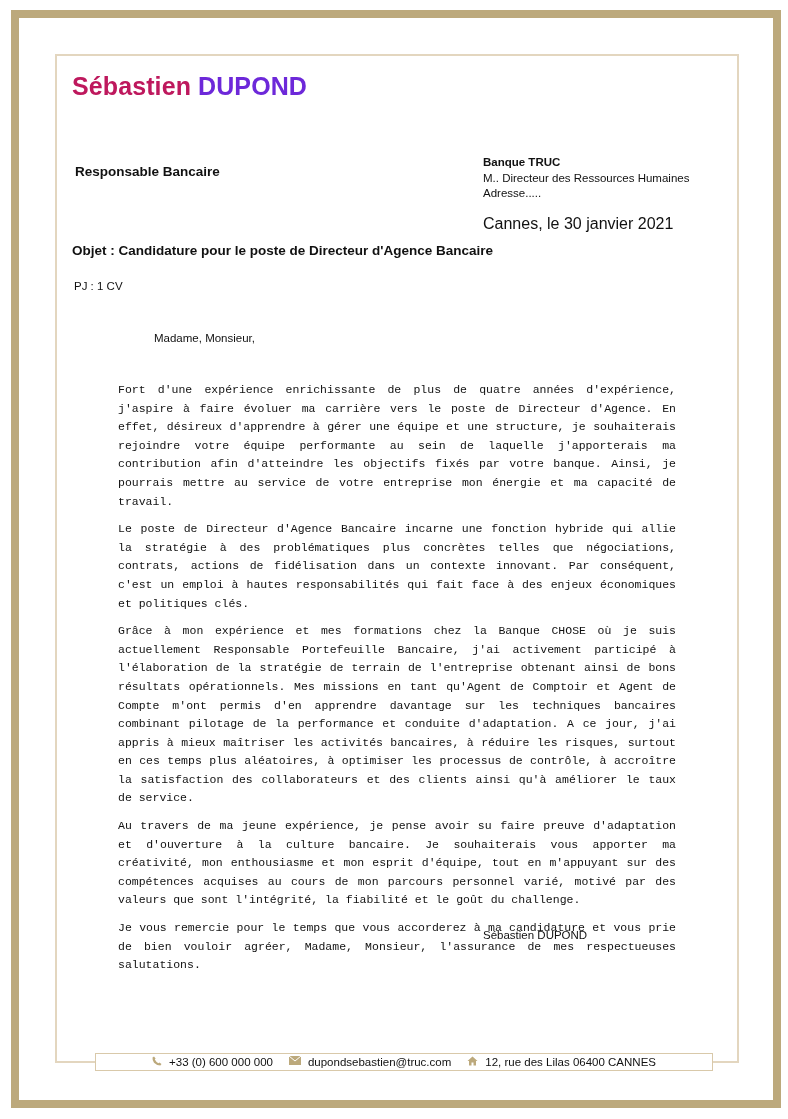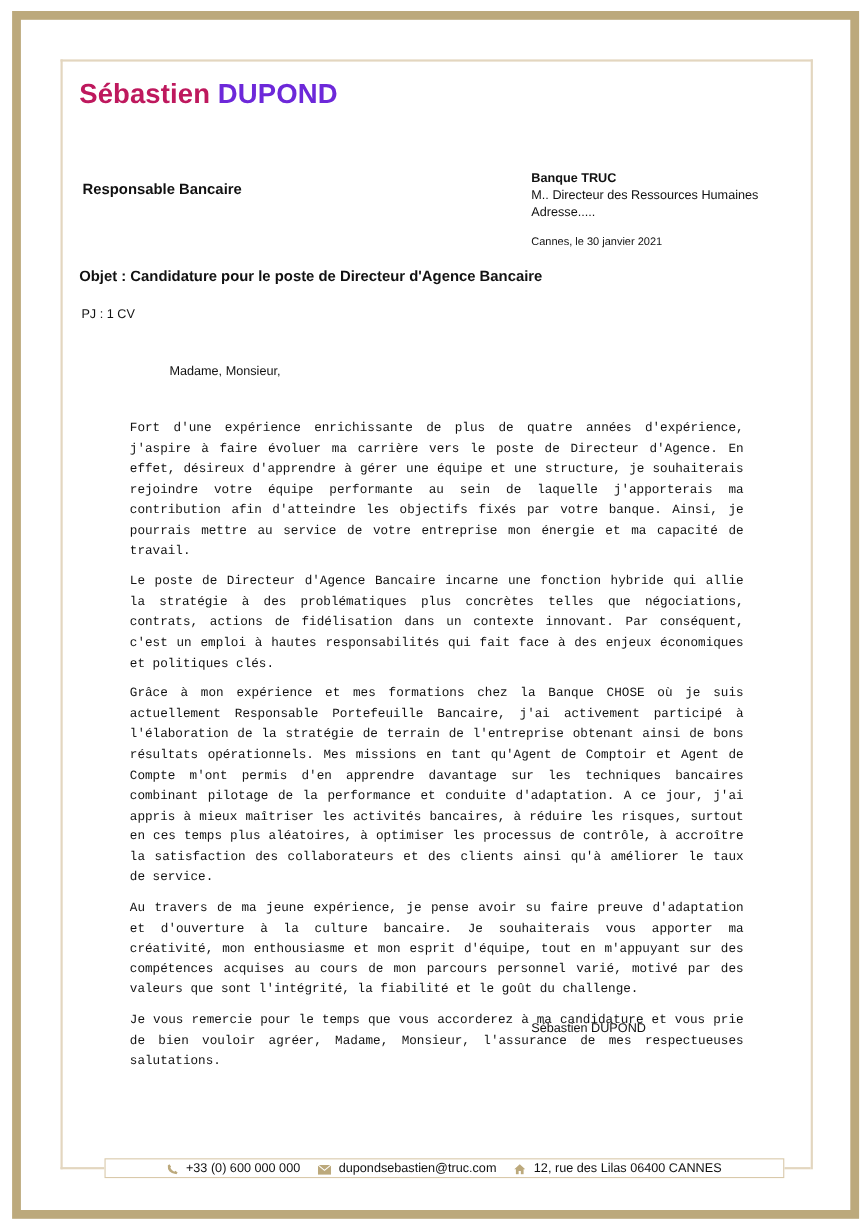--- a/index.html
+++ b/index.html
@@ -28,21 +28,21 @@
   .name .first { color: #be185d; }
   .name .last { color: #6d28d9; }
   .job-title {
     position: absolute; left: 75px; top: 124px; font-size: 13.5px; font-weight: bold; margin-top: 40px;
   }
   .recipient {
     position: absolute; left: 483px; top: 155px; font-size: 11.5px; line-height: 15.5px;
   }
   .recipient .bank { font-weight: bold; }
   .date {
-    position: absolute; left: 483px; top: 215px; font-size: 10px;
+    position: absolute; left: 483px; top: 215px; font-size: 16px;
   }
   .subject {
     position: absolute; left: 72px; top: 243px; font-size: 13.5px; font-weight: bold;
   }
   .pj {
     position: absolute; left: 74px; top: 280px; font-size: 11.5px; font-weight: normal;
   }
   .salutation {
     position: absolute; left: 118px; top: 332px; font-size: 11.5px; padding-left: 36px;
   }
@@ -54,21 +54,21 @@
   }
   .signature {
     position: absolute; left: 483px; top: 929px; font-size: 11.5px;
   }
   .footer-box {
     position: absolute; left: 95px; top: 1053px; width: 616px; height: 16px;
     border: 1px solid #d9c9aa; background: #fff;
     display: flex; align-items: center; justify-content: center;
     font-size: 11.5px; color: #111;
   }
-  .footer-item { display: flex; align-items: flex-end; margin: 12px 8px; }
+  .footer-item { display: flex; align-items: flex-start; margin: 12px 8px; }
   .footer-icon { display: inline-block; margin-right: 7px; color: #bca97c; }
   .footer-icon svg { display: block; }
 </style>
 </head>
 <body>
 
 <div class="outer-frame"></div>
 <div class="inner-frame"></div>
 <div class="inner-bottom-left"></div>
 <div class="inner-bottom-right"></div>

